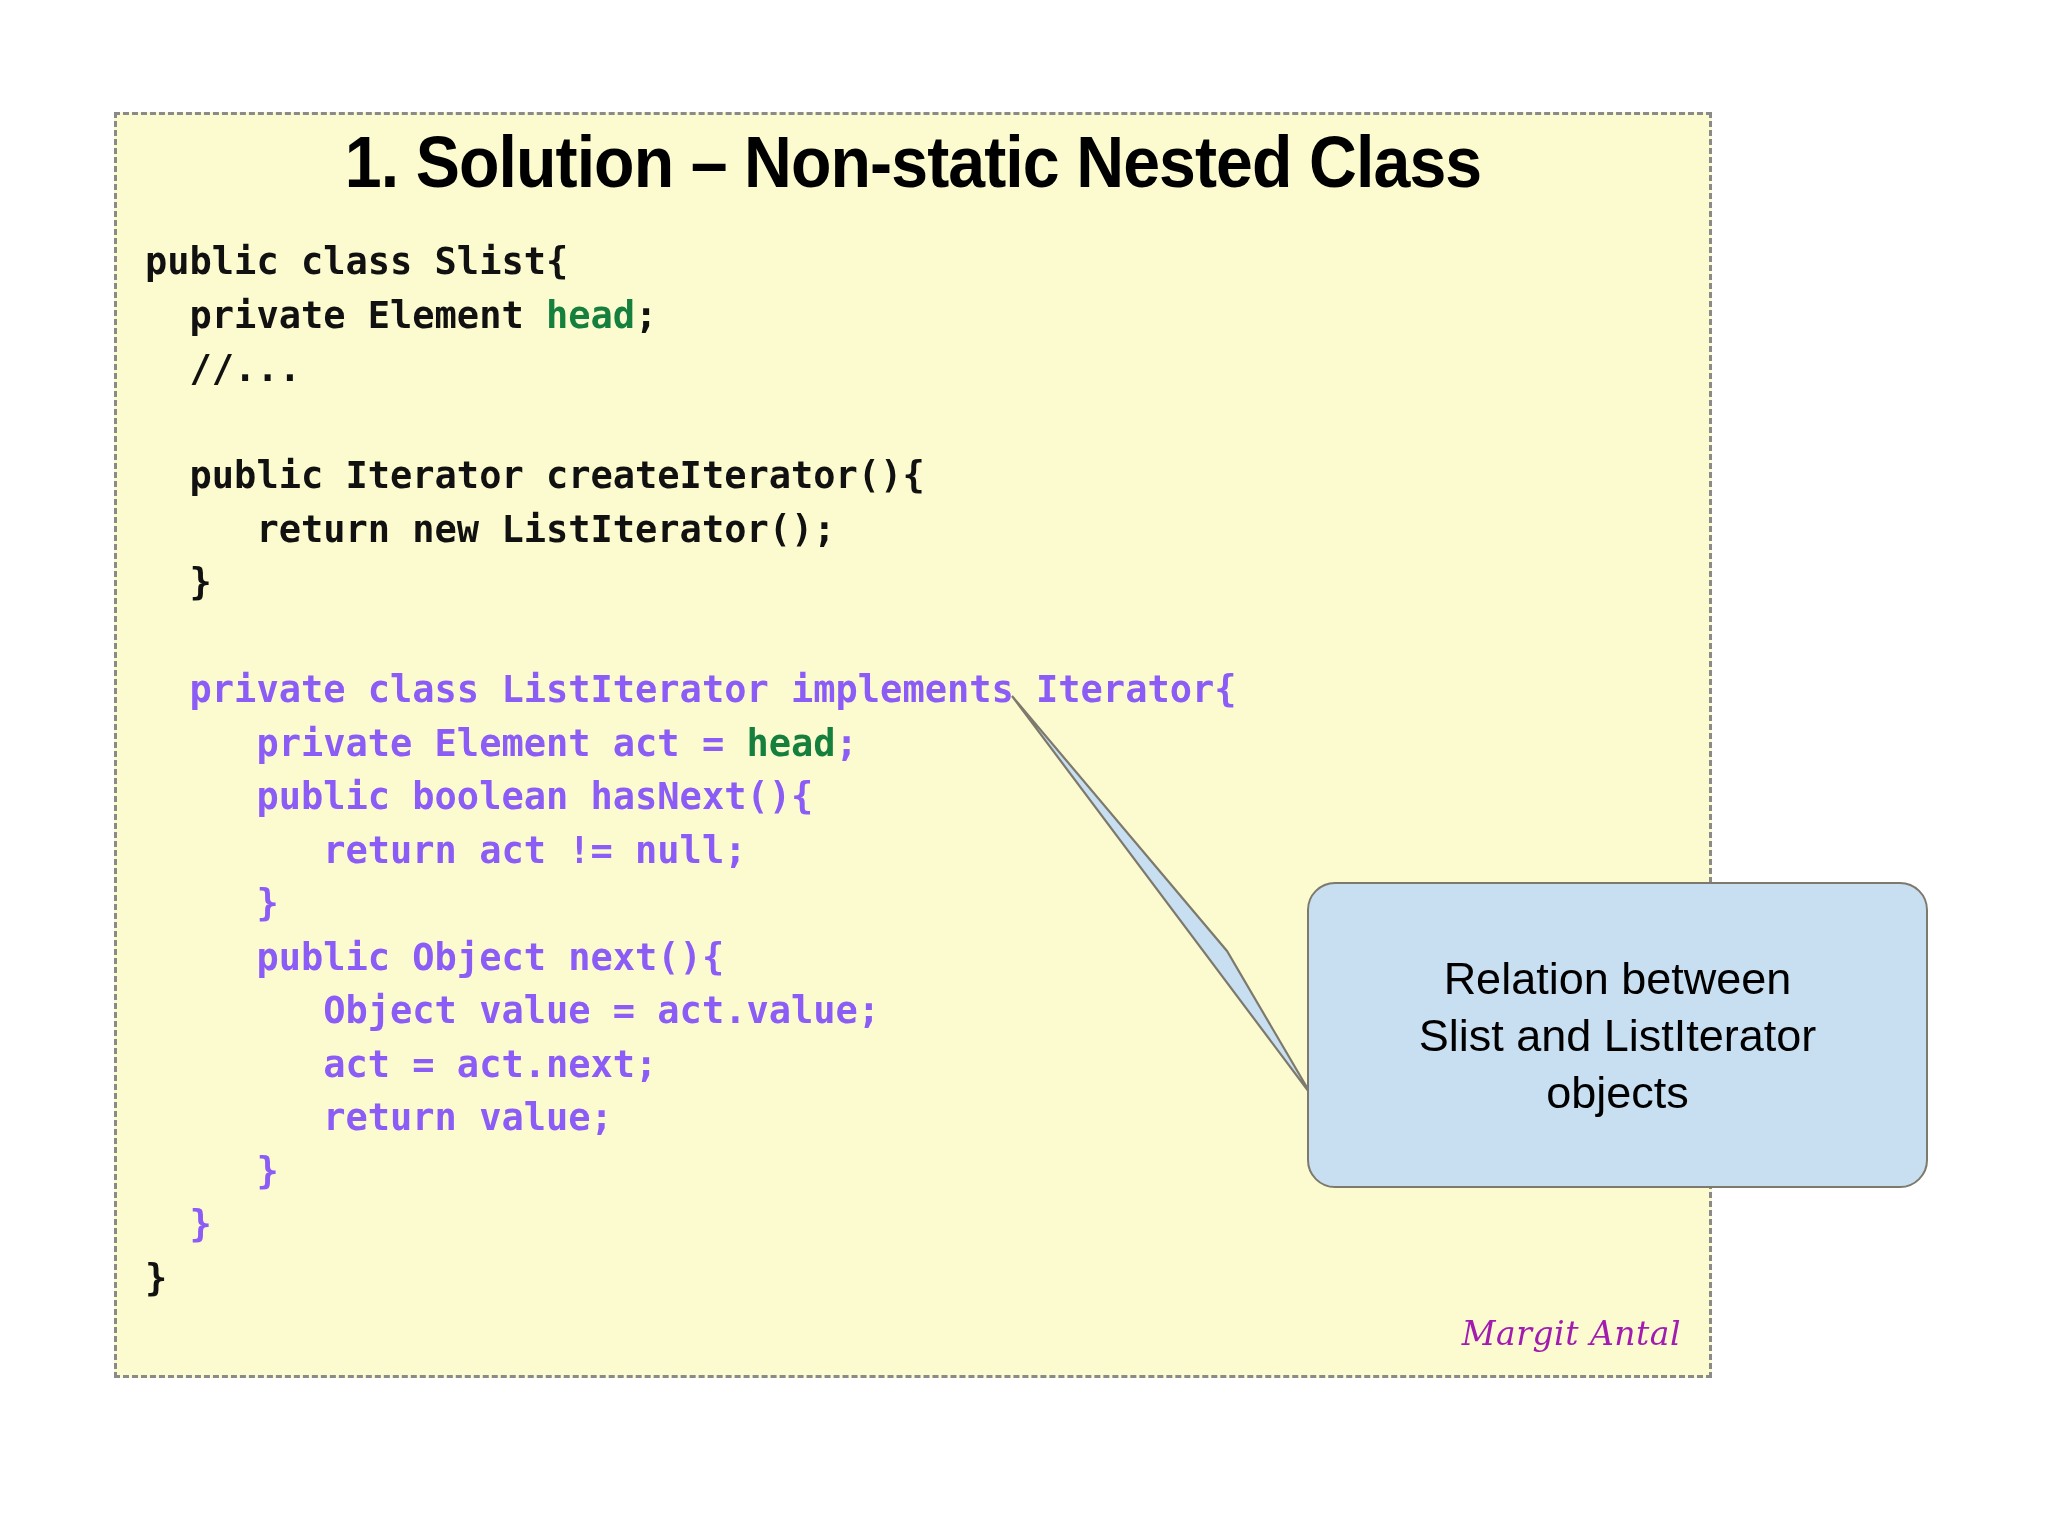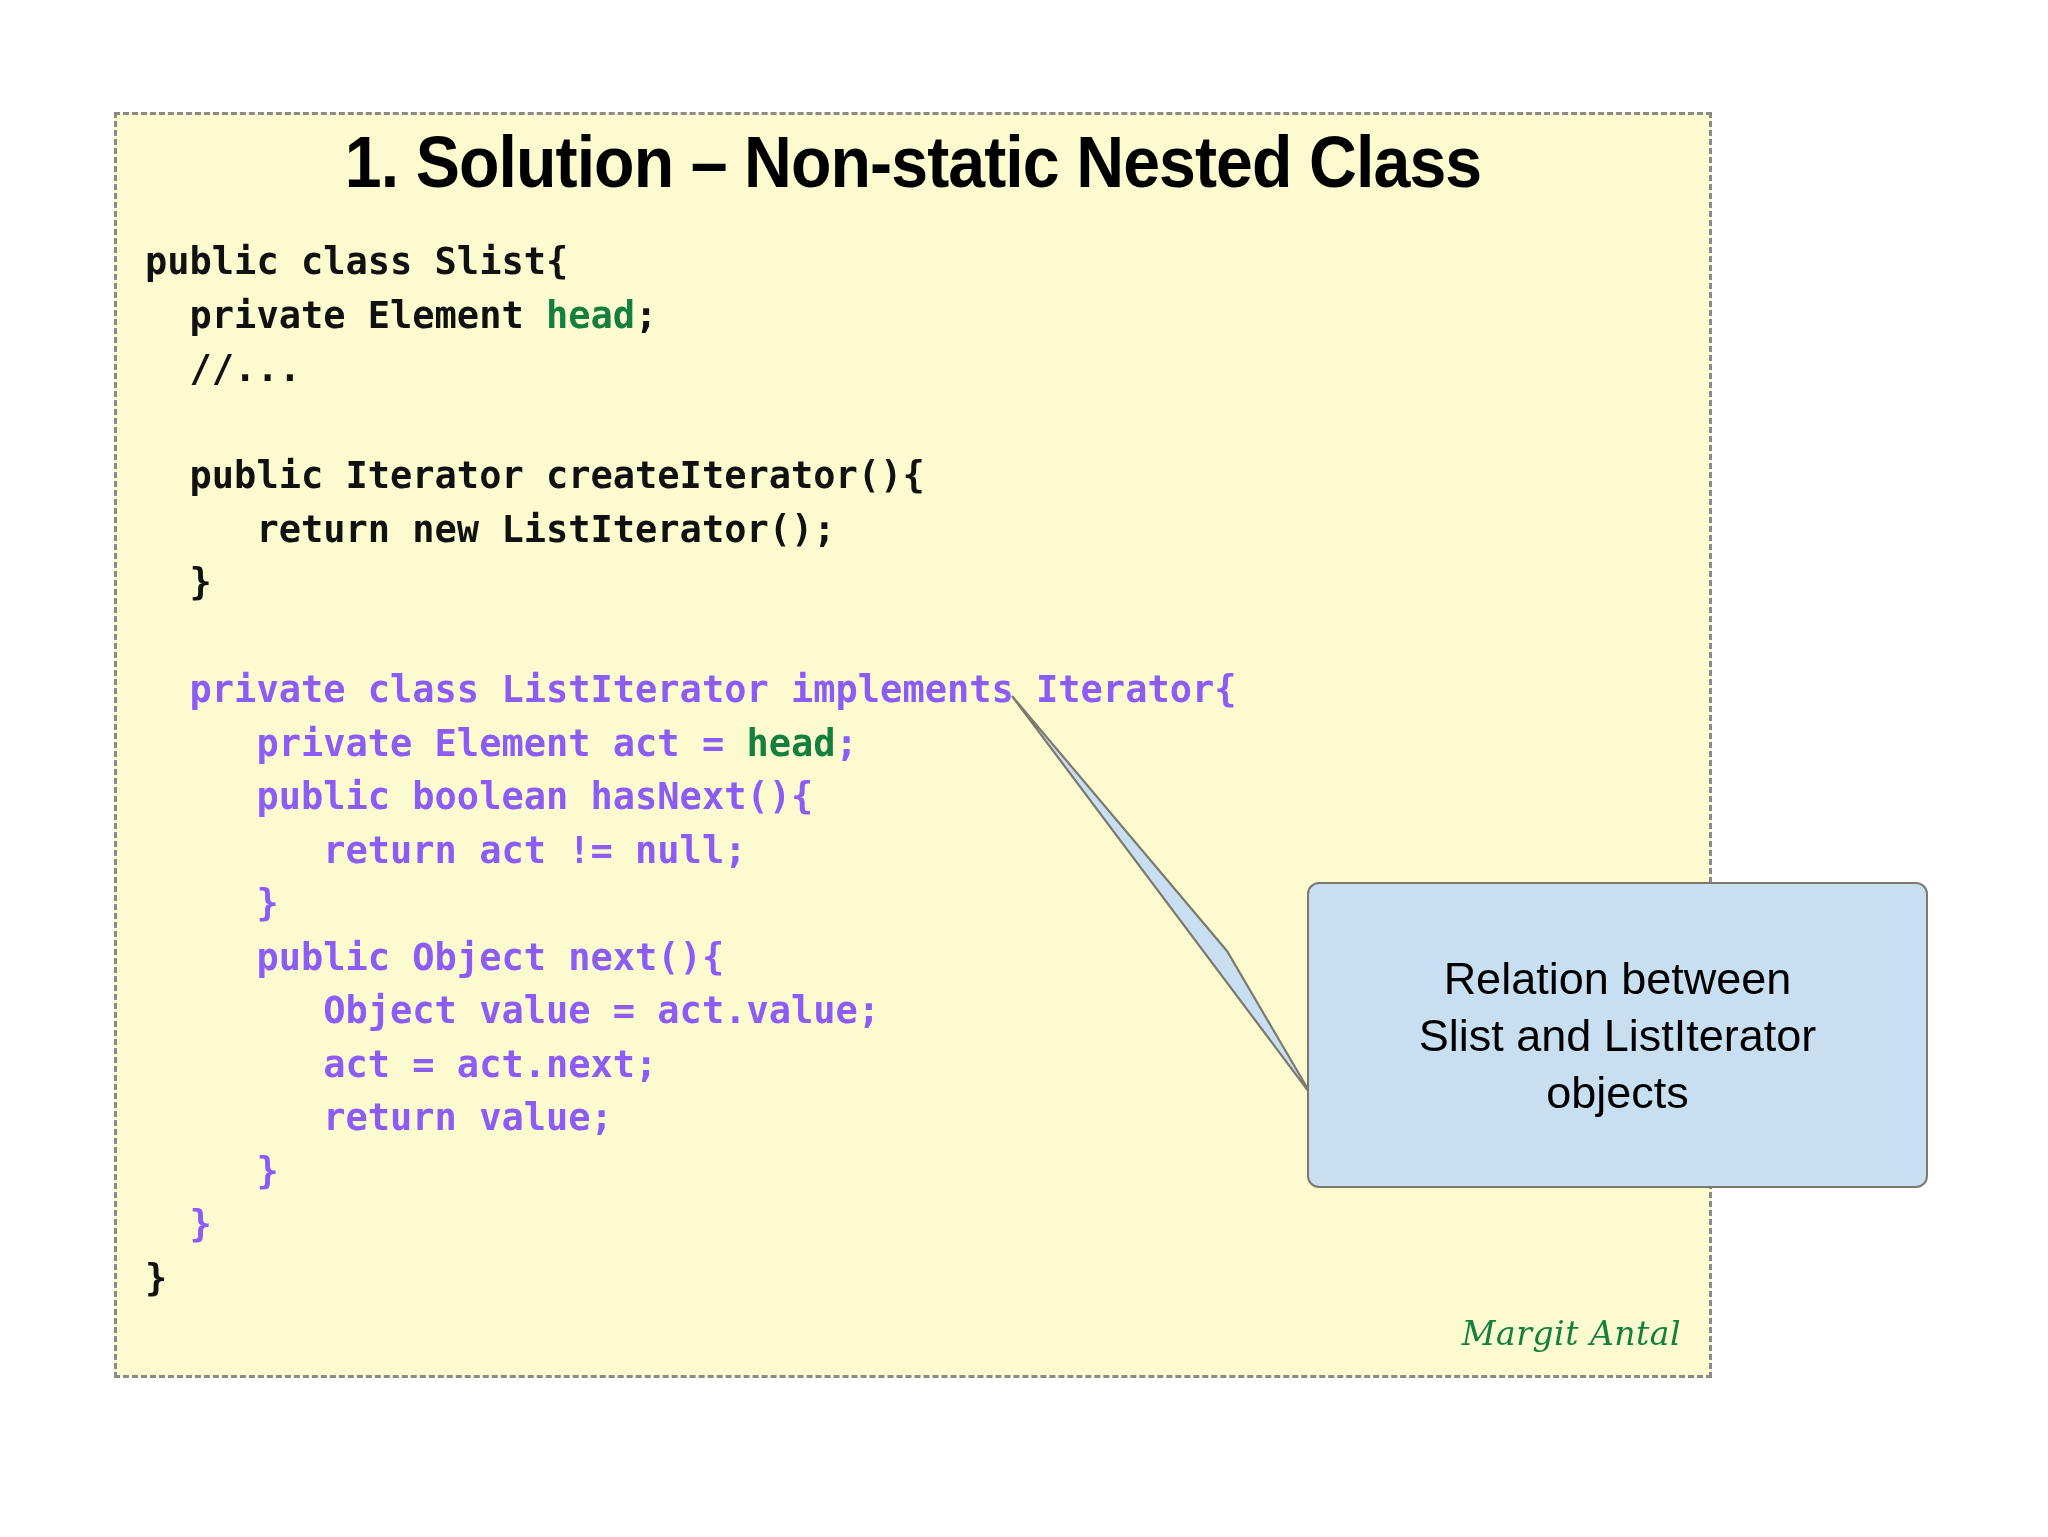--- a/index.html
+++ b/index.html
@@ -83,21 +83,21 @@
     height: 420px;
     overflow: visible;
   }
   #callout-body {
     position: absolute;
     left: 0; top: 0;
     width: 100%;
     height: 100%;
     background: #c8dff1;
     border: 2px solid #7d7a6d;
-    border-radius: 12px;
+    border-radius: 28px;
     box-sizing: border-box;
     display: flex;
     align-items: center;
     justify-content: center;
   }
   #callout-text {
     font-family: "Liberation Sans", sans-serif;
     font-size: 45px;
     line-height: 57px;
     color: #000000;
@@ -105,21 +105,21 @@
     white-space: pre-line;
   }
 
   #signature {
     position: absolute;
     right: 28px;
     bottom: 22px;
     font-family: "DejaVu Serif", serif;
     font-style: italic;
     font-size: 33px;
-    color: #15803d;
+    color: #a21caf;
     letter-spacing: 0.5px;
   }
 </style>
 </head>
 <body>
 
 <div id="slide">
 
   <div id="slide-title">1. Solution – Non-static Nested Class</div>
 

